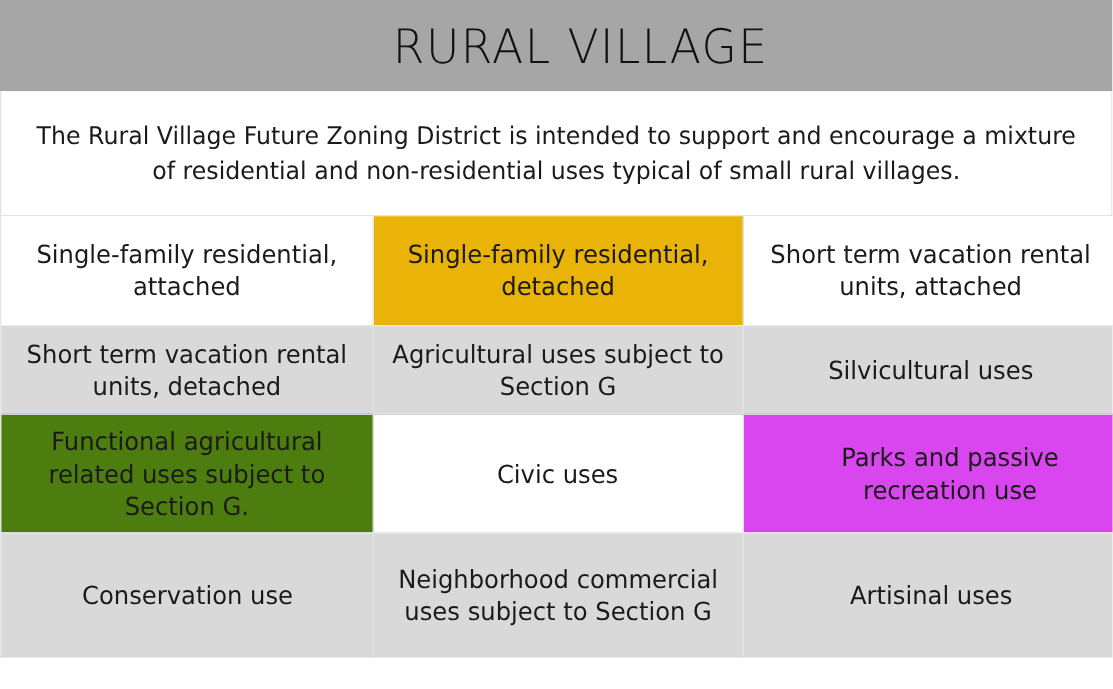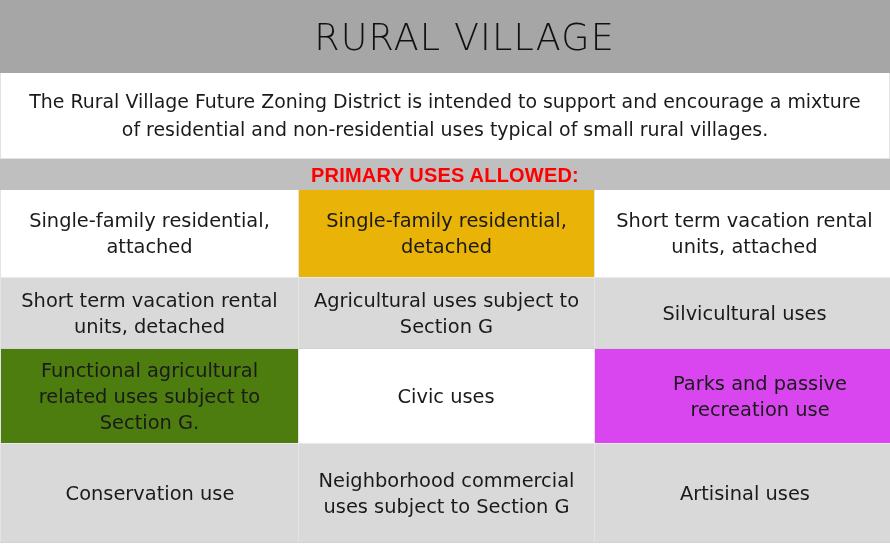--- a/index.html
+++ b/index.html
@@ -39,21 +39,21 @@
     letter-spacing: 1.2px;
     color: #111111;
     line-height: 1;
     font-family: "DejaVu Sans", sans-serif;
     font-stretch: normal;
     transform: scaleX(0.96);
   }
 
   
   .desc-row {
-    height: 86px;
+    height: 100px;
     background: #ffffff;
     border-left: 1px solid #e2e2e2;
     border-right: 1px solid #e2e2e2;
     border-bottom: 1px solid #e2e2e2;
     box-sizing: border-box;
     display: flex;
     align-items: center;
     justify-content: center;
     padding: 0 10px;
   }
@@ -126,23 +126,20 @@
 <div class="sheet">
 
   <div class="title-band" style="background: rgb(166, 166, 166);">
     <div class="title-text">RURAL VILLAGE</div>
   </div>
 
   <div class="desc-row">
     <div class="desc-text">The Rural Village Future Zoning District is intended to support and encourage a mixture of residential and non-residential uses typical of small rural villages.</div>
   </div>
 
-  <div class="section-band" style="background: rgb(191, 191, 191);">
-    <div class="section-title" style="color: rgb(255, 0, 0);">PRIMARY USES ALLOWED:</div>
-  </div>
 
   <table class="uses-table">
     <tbody>
       <tr class="band-light h-87">
         <td class="col-a" style="background: rgb(255, 255, 255);"><span>Single-family residential, attached</span></td>
         <td class="col-b" style="background: #eab308;"><span>Single-family residential, detached</span></td>
         <td class="col-c" style="background: rgb(255, 255, 255);"><span>Short term vacation rental units, attached</span></td>
       </tr>
       <tr class="band-dark h-71">
         <td class="col-a" style="background: rgb(217, 217, 217);"><span>Short term vacation rental units, detached</span></td>

